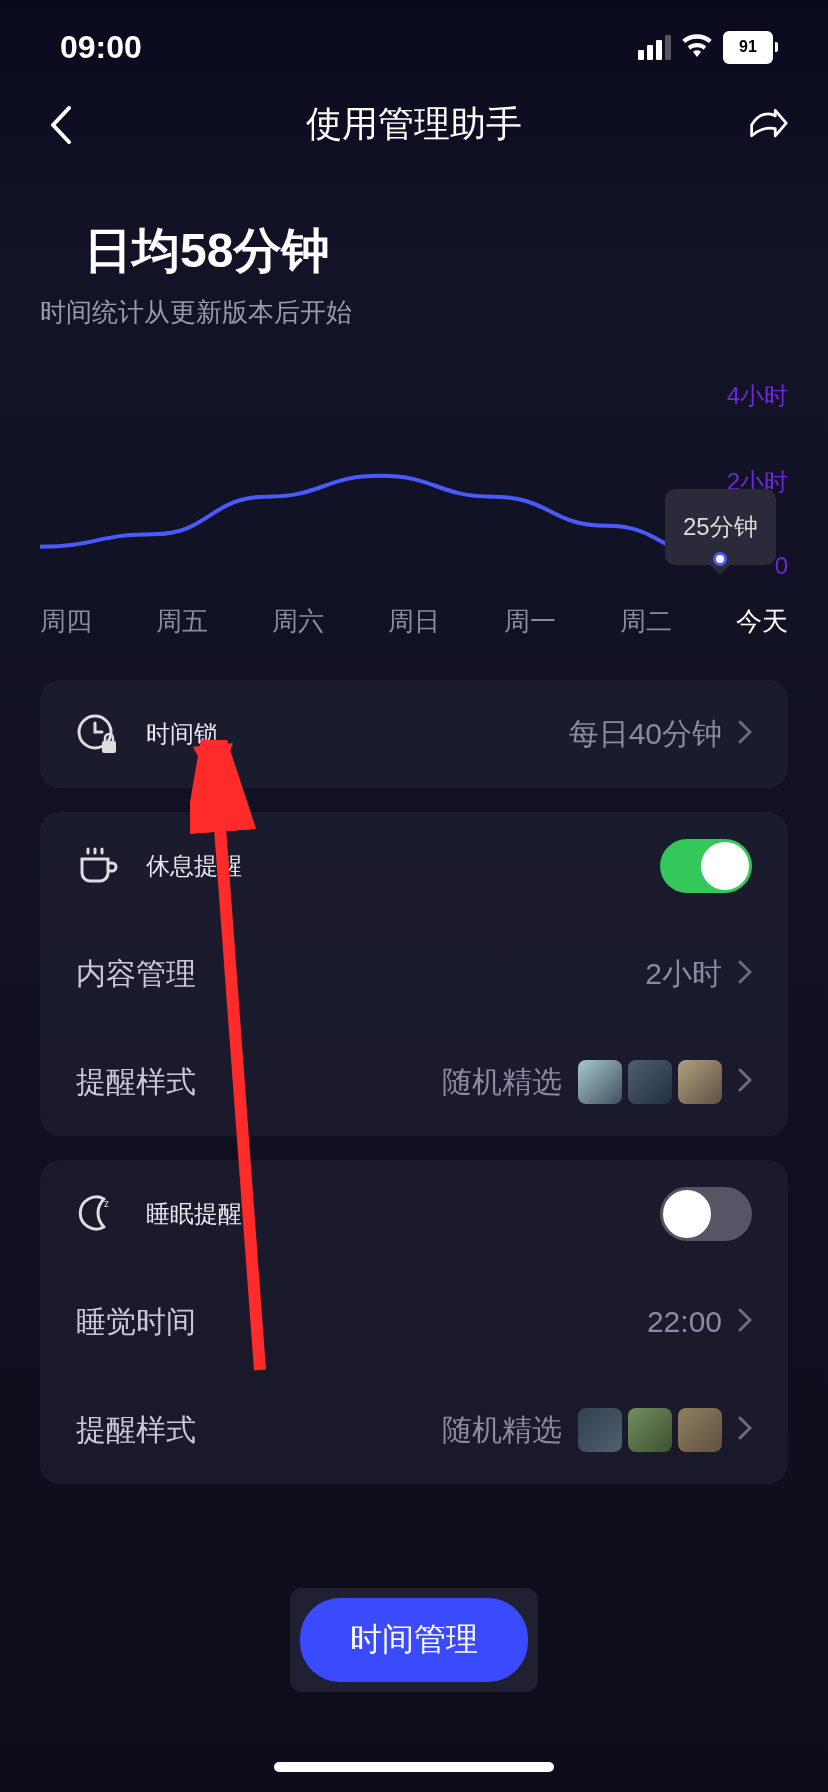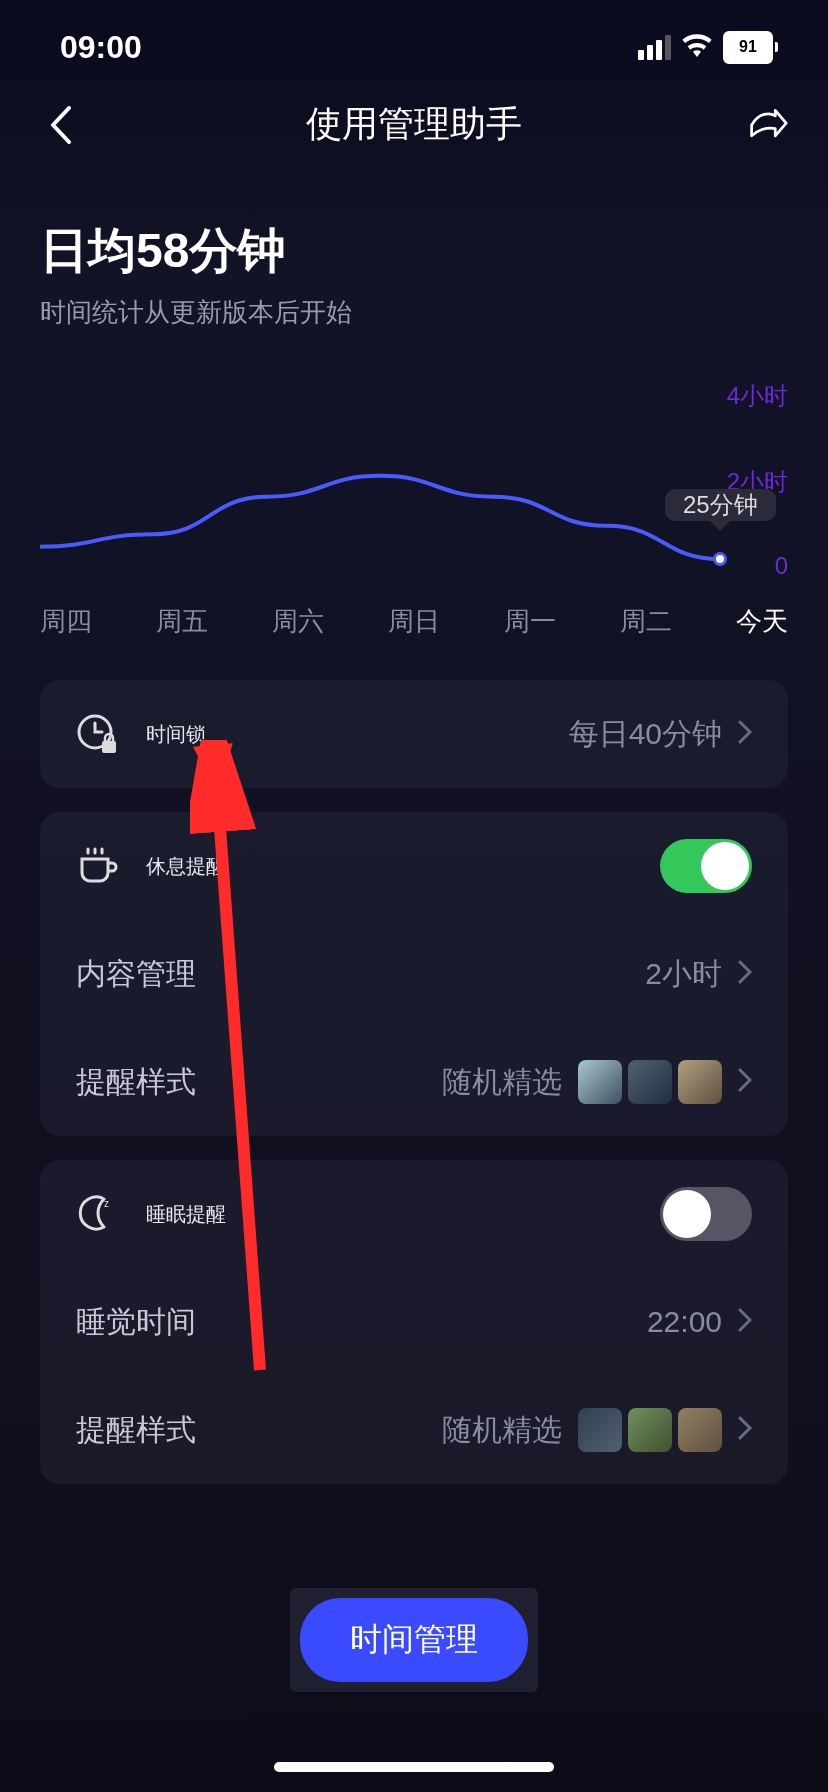--- a/index.html
+++ b/index.html
@@ -41,34 +41,34 @@
   display: flex;
   align-items: center;
   justify-content: space-between;
   padding: 20px 40px;
 }
 .back-icon, .share-icon { width: 40px; height: 40px; display:flex;align-items:center;justify-content:center;}
 .header-title { font-size: 36px; font-weight: 500; }
 
 
 .stats { padding: 50px 40px 20px; }
-.stats-title { font-size: 48px; font-weight: 600; margin-bottom: 12px; }
+.stats-title { font-size: 48px; font-weight: 600; margin-bottom: 12px; margin-left: 44px; }
 .stats-sub { font-size: 26px; color: #9a9aad; }
 
 
 .chart-wrap { position: relative; padding: 30px 40px 20px; height: 300px; }
 .chart-ylabels {
   position: absolute; right: 40px; top: 30px; height: 200px;
   display: flex; flex-direction: column; justify-content: space-between;
   font-size: 24px; color: #6d28d9; text-align: right;
 }
 .chart-svg { width: 680px; height: 200px; }
 .chart-tooltip {
   position: absolute; background: #2a2a3a; color: #ddd; font-size: 24px;
-  padding: 0 18px; border-radius: 10px;
+  padding: 22px 18px; border-radius: 10px;
 }
 .chart-tooltip::after {
   content: ''; position: absolute; bottom: -10px; left: 50%; transform: translateX(-50%);
   border: 10px solid transparent; border-top-color: #2a2a3a; border-bottom: none;
 }
 .chart-dot {
   position: absolute; width: 14px; height: 14px; border-radius: 50%;
   background: #fff; border: 3px solid #4a5aff;
 }
 .chart-xlabels {
@@ -79,21 +79,21 @@
 
 
 .cards { padding: 30px 40px 0; display: flex; flex-direction: column; gap: 24px; }
 .card { background: rgba(40,40,60,0.45); border-radius: 20px; padding: 0 36px; }
 .row {
   display: flex; align-items: center; justify-content: space-between;
   min-height: 108px;
 }
 .row-left { display: flex; align-items: center; gap: 28px; }
 .row-icon { width: 42px; height: 42px; display:flex;align-items:center;justify-content:center;}
-.row-label { font-size: 20px; color: #e8e8f0; }
+.row-label { font-size: 24px; color: #e8e8f0; }
 .row-sublabel { font-size: 30px; color: #c8c8d8; }
 .row-right { display: flex; align-items: center; gap: 16px; }
 .row-value { font-size: 30px; color: #8a8aa0; }
 .chevron { color: #6a6a80; }
 
 
 .toggle {
   width: 92px; height: 54px; border-radius: 27px; position: relative;
 }
 .toggle.on { background: #34c759; }
@@ -111,21 +111,21 @@
 .thumb:nth-child(1){background:linear-gradient(135deg,#a8c8d0,#405060);}
 .thumb:nth-child(2){background:linear-gradient(135deg,#506070,#203040);}
 .thumb:nth-child(3){background:linear-gradient(135deg,#b0a080,#605040);}
 .thumb.b:nth-child(1){background:linear-gradient(135deg,#304050,#506070);}
 .thumb.b:nth-child(2){background:linear-gradient(135deg,#709060,#405030);}
 .thumb.b:nth-child(3){background:linear-gradient(135deg,#908060,#605040);}
 
 
 .bottom-tabs {
   position: absolute; bottom: 100px; left: 50%; transform: translateX(-50%);
-  display: flex; background: rgba(40,40,60,0.7); border-radius: 6px; padding: 10px;
+  display: flex; background: rgba(40,40,60,0.7); border-radius: 12px; padding: 10px;
 }
 .tab {
   padding: 20px 50px; border-radius: 40px; font-size: 32px; color: #ccc;
 }
 .tab.active { background: #3a4aff; color: #fff; font-weight: 500; }
 
 
 .home-ind {
   position: absolute; bottom: 20px; left: 50%; transform: translateX(-50%);
   width: 280px; height: 10px; background: #fff; border-radius: 5px;

